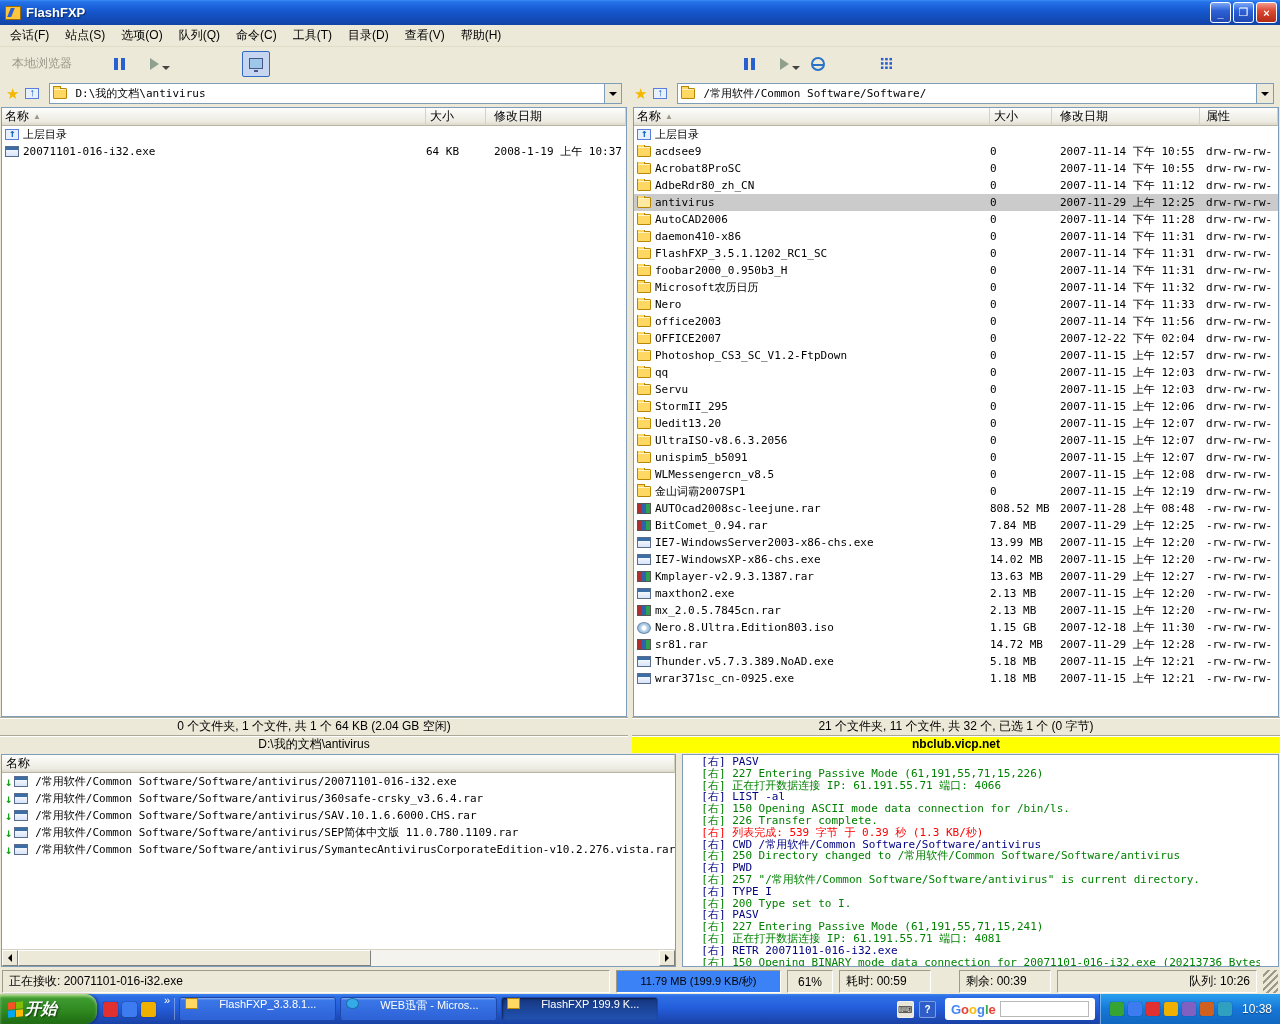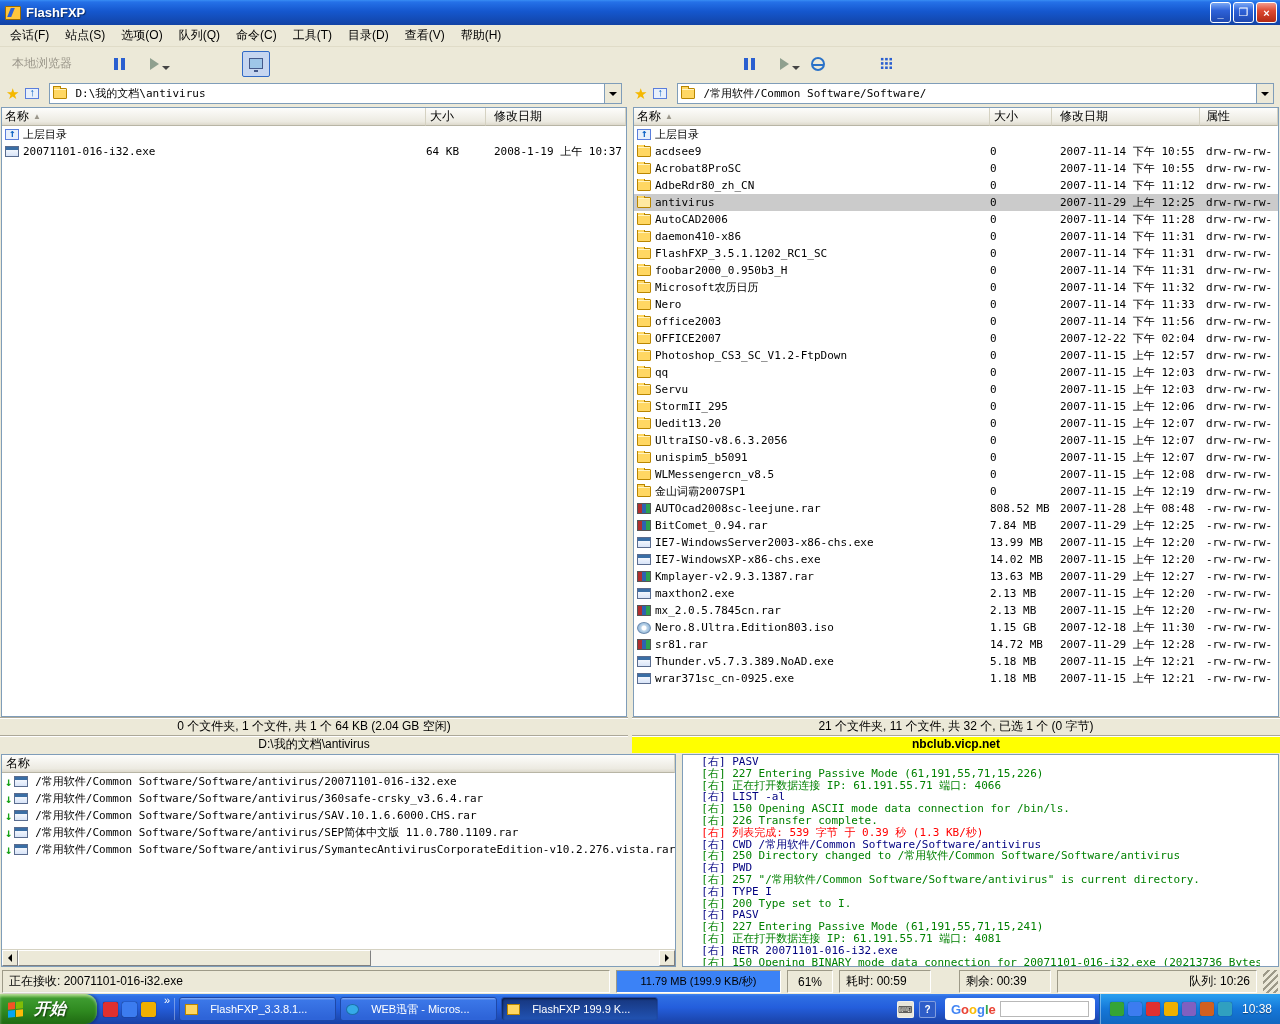--- a/index.html
+++ b/index.html
@@ -141,37 +141,37 @@
   .sbcell.progress { flex:0 0 165px; background:#3b82f6; justify-content:center; font-size:11px; padding:2px 2px; }
   .sbcell.pct { flex:0 0 46px; justify-content:center; }
   .sbcell.t1 { flex:0 0 92px; }
   .sbcell.t2 { flex:0 0 92px;margin-left:22px; }
   .sbcell.t3 { flex:0 0 200px; justify-content:flex-end; }
   .grip { flex:0 0 15px; background:repeating-linear-gradient(135deg,transparent 0 3px,#9D9A88 3px 5px); }
 
   
   .taskbar { height:30px; display:flex; align-items:stretch;
     background:linear-gradient(180deg,#3E84F2 0%,#2E6FE4 8%,#245EDC 45%,#1941A5 100%); }
-  .startbtn { flex:0 0 97px; display:flex; align-items:center; gap:11px; padding:0 14px 0 8px;
+  .startbtn { flex:0 0 97px; display:flex; align-items:center; gap:2px; padding:0 14px 0 8px;
     border-radius:0 12px 12px 0; color:#fff; font-weight:bold; font-style:italic; font-size:16px;
     background:linear-gradient(180deg,#7AC143 0%,#3E9B30 15%,#2F8A20 55%,#1F6A12 100%);
     box-shadow:inset 0 2px 3px rgba(255,255,255,.45), 2px 0 3px rgba(0,0,0,.3);
     text-shadow:1px 1px 2px rgba(0,0,0,.6); }
   .winflag { width:15px; height:15px; display:grid; grid-template-columns:7px 7px; grid-gap:1px; transform:skewY(-6deg); }
   .winflag i { display:block; }
   .winflag i:nth-child(1){background:#F35325;} .winflag i:nth-child(2){background:#81BC06;}
   .winflag i:nth-child(3){background:#05A6F0;} .winflag i:nth-child(4){background:#FFBA08;}
   .quicklaunch { display:flex; align-items:center; gap:4px; padding:0 6px; }
   .ql-icon { width:15px; height:15px; border-radius:2px; box-shadow:0 0 1px #000; }
   .ql-more { color:#fff; font-size:11px; padding:0 2px; }
   .tb-sep { width:1px; background:rgba(255,255,255,.35); margin:4px 2px; }
   .tasks { display:flex; align-items:center; flex:1; overflow:hidden; }
   .task { flex:0 0 157px; height:24px; margin:4px 2px; border-radius:3px; border:1px solid #1E48A8;
     background:linear-gradient(180deg,#8AB0F8 0%,#3B77E8 10%,#2E64D8 90%);
-    color:#fff; font-size:11px; display:flex; align-items:center; gap:12px; padding:0 5px;
+    color:#fff; font-size:11px; display:flex; align-items:flex-start; gap:21px; padding:0 5px;
     white-space:nowrap; overflow:hidden; }
   .task.active { background:linear-gradient(180deg,#16367E 0%,#2050AE 90%); box-shadow:inset 1px 1px 2px rgba(0,0,0,.5); }
   .task-ico { width:13px; height:11px; flex:0 0 13px; background:#FFD763; border:1px solid #B98600; }
   .task.xunlei .task-ico { background:#35AAE8; border-color:#1C6FA8; border-radius:50%; }
   .band-icons { display:flex; align-items:center; gap:5px; padding:0 5px; }
   .band-ico { width:17px; height:17px; border-radius:2px; display:flex; align-items:center; justify-content:center;
     color:#fff; font-size:10px; font-weight:bold; background:#2E5DC8; box-shadow:inset 0 0 0 1px rgba(255,255,255,.4); }
   .band-ico.kbd { background:#E8E6DA; color:#333; }
   .googlebox { display:flex; align-items:center; gap:4px; background:#fff; border-radius:3px;
     height:22px; margin:4px 4px; padding:0 6px; flex:0 0 150px; }

